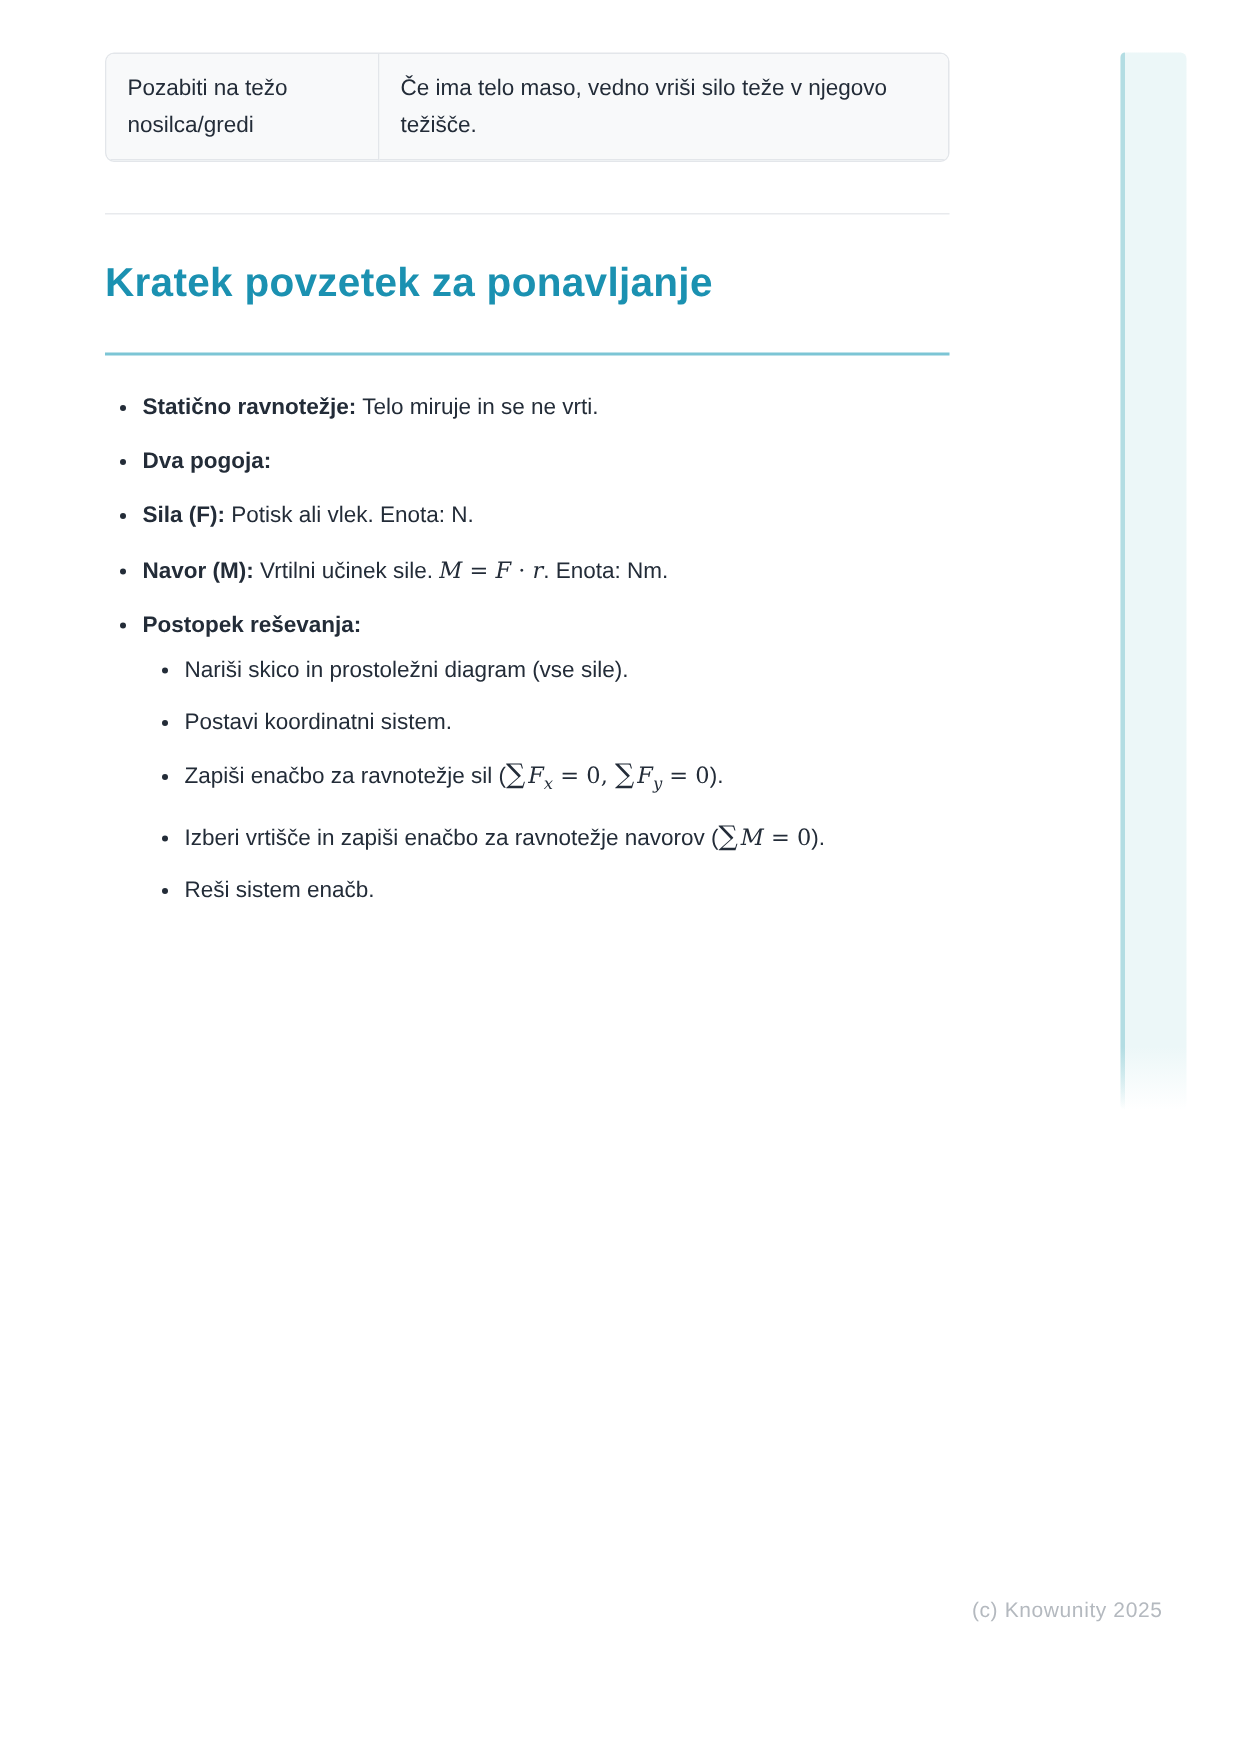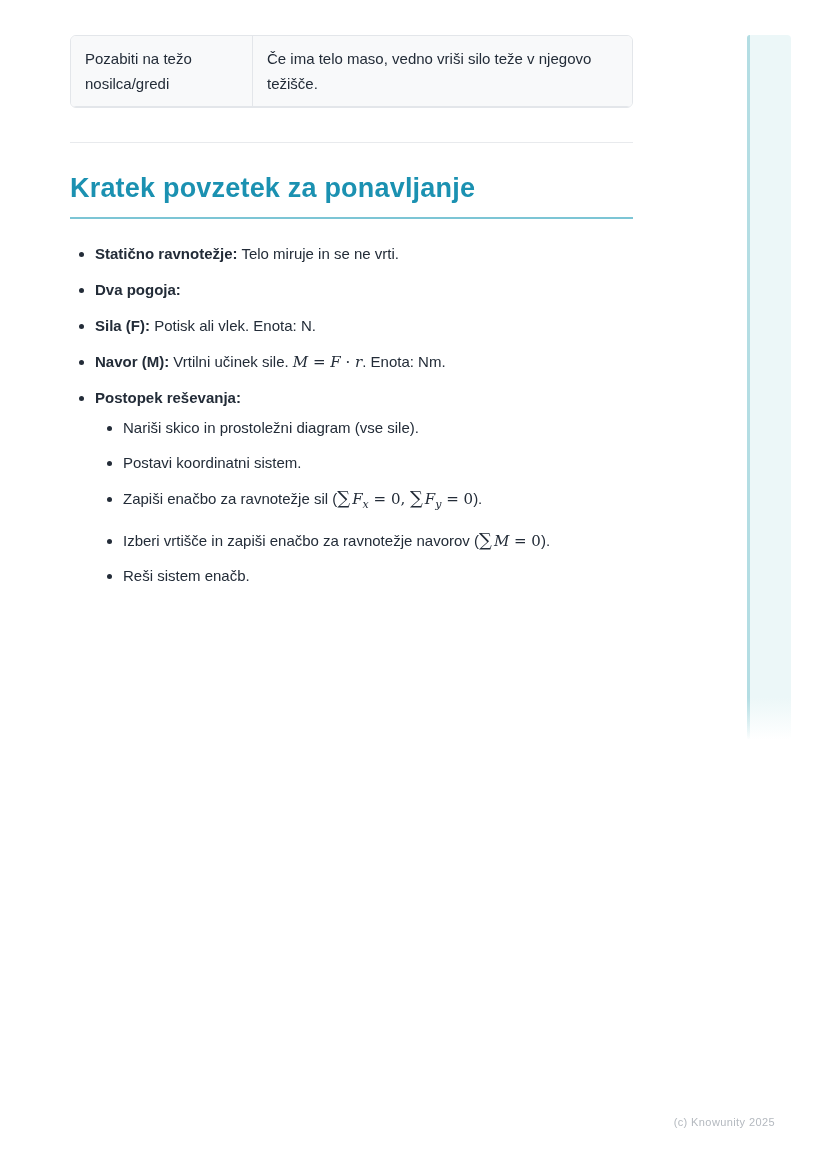--- a/index.html
+++ b/index.html
@@ -38,41 +38,41 @@
   .chip {
     display:inline-block; background:#e8eef4; color:#2e7cb8;
     font-family:"DejaVu Sans Mono", monospace; font-size:13px; line-height:17px;
     padding:1px 7px; border-radius:4px; margin:0 4px;
   }
   strong { font-weight:bold; }
 
   .divider { border:none; border-top:1px solid #e8eaed; margin-top:34px; }
 
   .heading {
-    margin-top:28px; padding-bottom:12px; border-bottom:2px solid #7cc5d5;
+    margin-top:28px; padding-bottom:30px; border-bottom:2px solid #7cc5d5;
     font-size:27px; line-height:34px; font-weight:bold; color:#1b91b1;
     letter-spacing:0.2px;
   }
 
   
   ul.summary-list { margin-top:24px; padding-left:25px; list-style:disc outside; }
   ul.summary-list > li { margin-bottom:14px; font-size:15px; line-height:22px; }
   ul.sub-list { padding-left:28px; list-style:disc outside; margin:8px 0 20px 0; }
   ul.sub-list > li { margin-bottom:13px; font-size:15px; line-height:22px; }
   ul.sub-list > li:last-child { margin-bottom:0; }
 
   
   .msum { font-family:"DejaVu Serif", serif; font-size:18px; font-style:normal; padding-right:2px; }
   .mvar { font-family:"DejaVu Serif", serif; font-style:italic; }
   .meq  { font-family:"DejaVu Serif", serif; font-style:normal; }
   .msub { font-family:"DejaVu Serif", serif; font-style:italic; font-size:11px; vertical-align:sub; }
 
   .footer-copy {
-    position:absolute; top:1116px; right:53px;
-    font-size:11px; letter-spacing:0.4px; color:#b4b9bf;
+    position:absolute; top:1065px; right:53px;
+    font-size:14px; letter-spacing:0.4px; color:#b4b9bf;
   }
 </style>
 </head>
 <body>
 
 <div class="side-strip">
   <div class="side-strip-edge"></div>
 </div>
 
 <div class="content">

